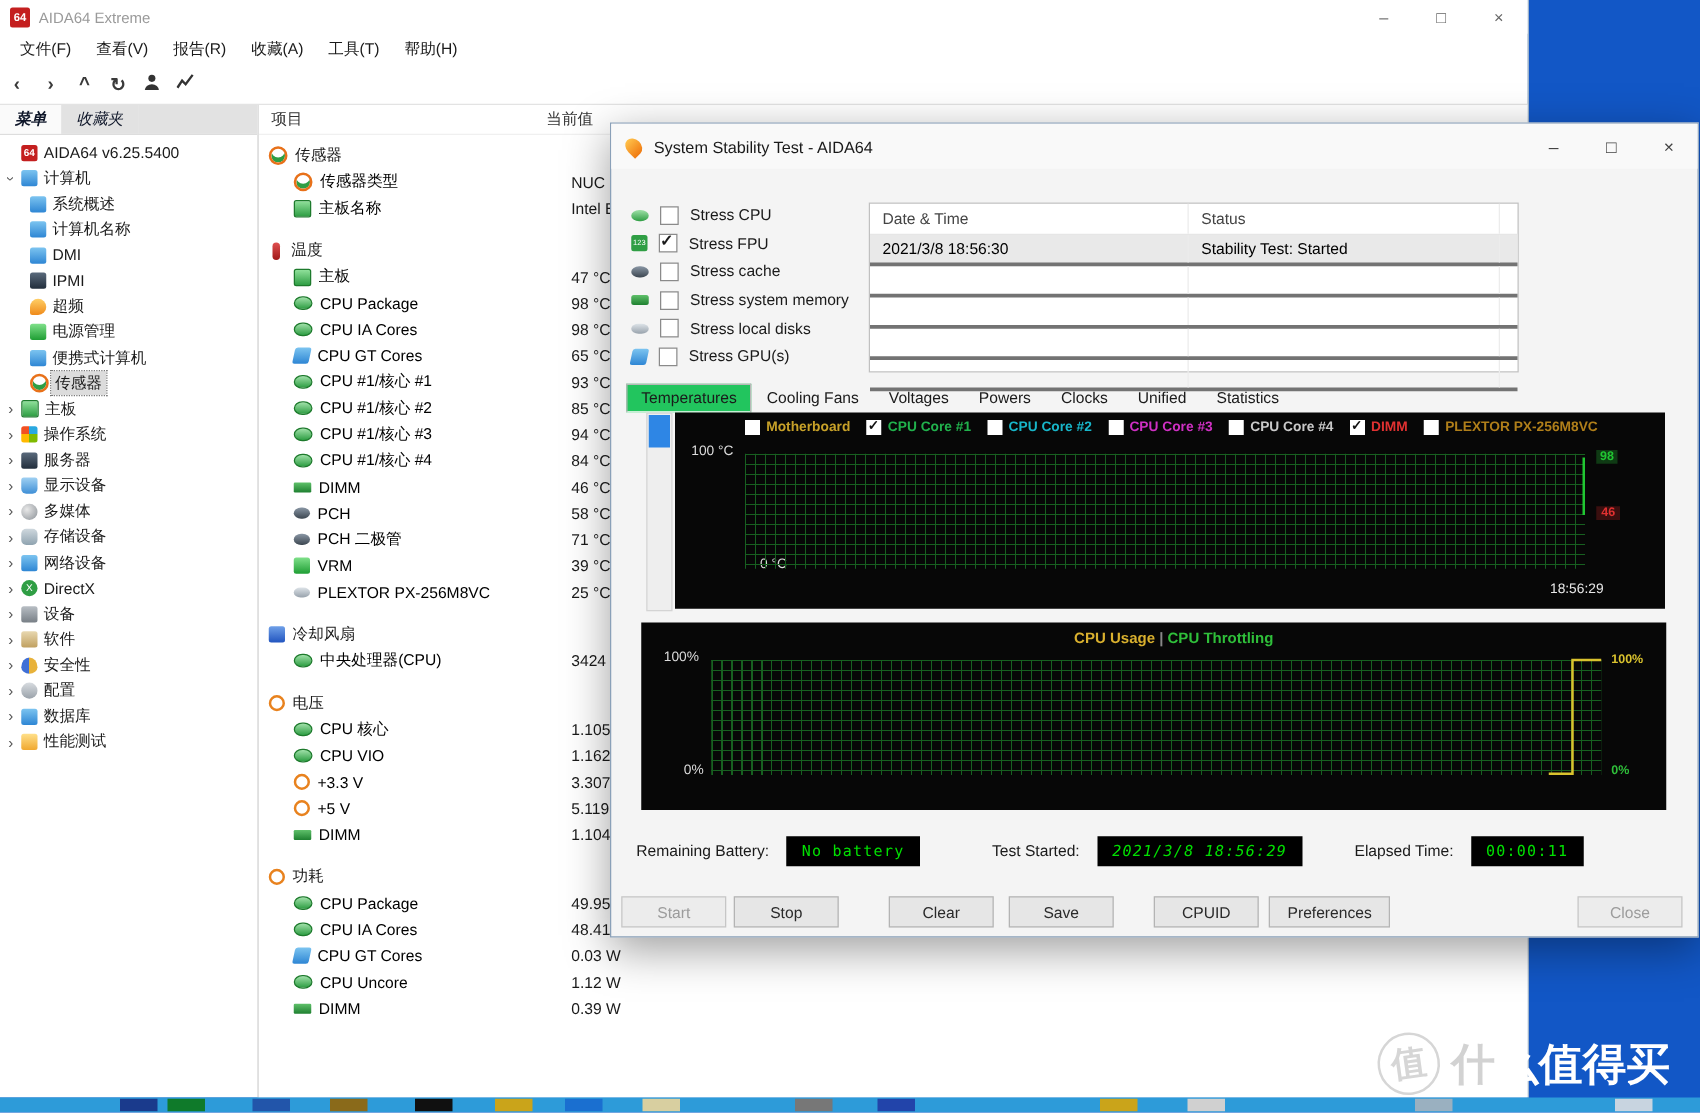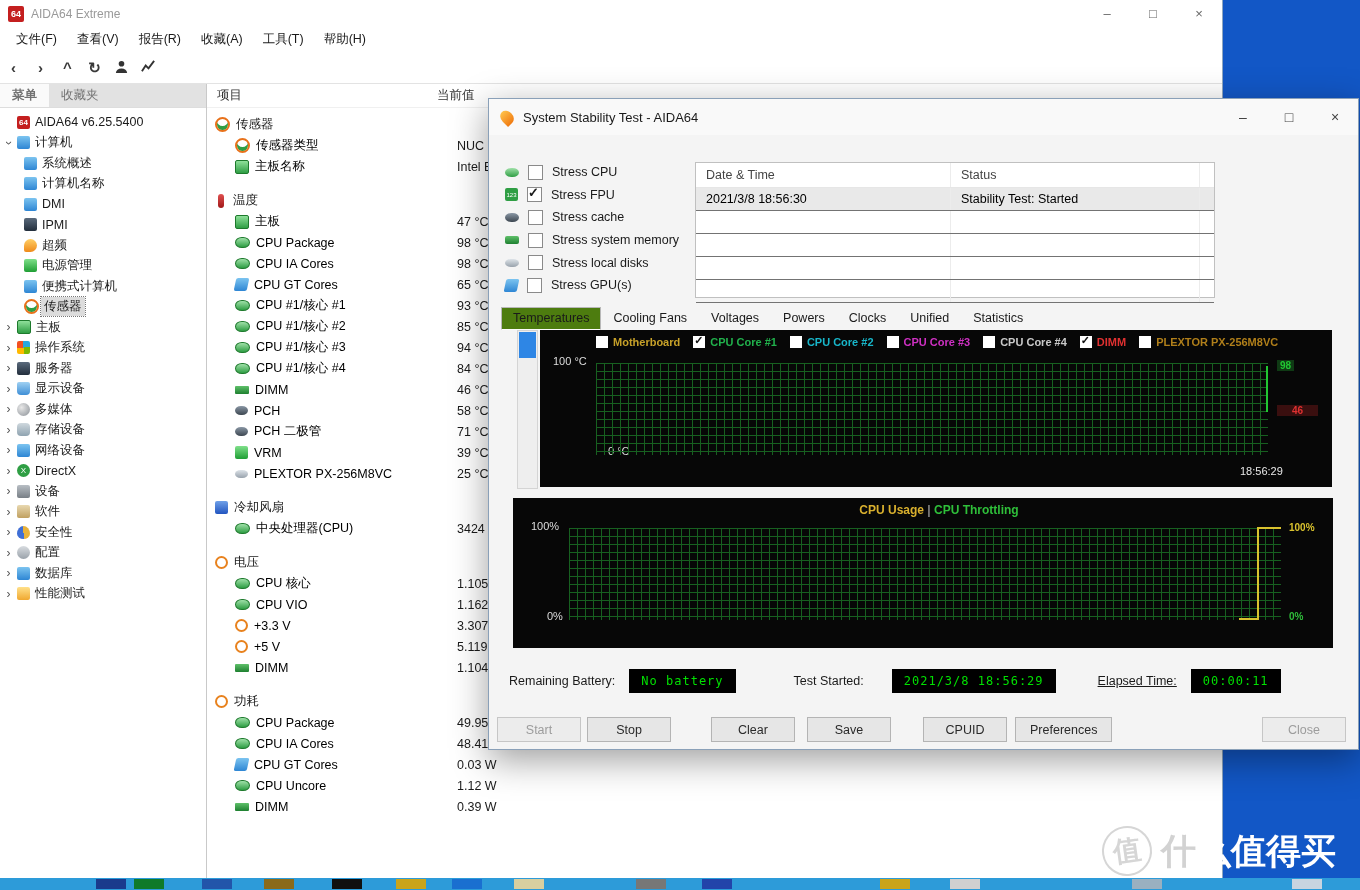--- a/index.html
+++ b/index.html
@@ -23,21 +23,21 @@
   .tbbtn{display:flex;align-items:center;gap:6px;font-size:12.5px;color:#1a1a1a;padding:0 9px;height:26px;}
   .doc-ic{width:13px;height:15px;background:#f2f2f2;border:1px solid #b9b9b9;border-radius:2px;}
   .dl-ic{width:0;height:0;border-left:7px solid transparent;border-right:7px solid transparent;border-top:11px solid #2db52d;}
   .dl-stem{width:6px;height:5px;background:#2db52d;margin:0 auto;}
   .mag-ic{width:11px;height:11px;border:3px solid #2f8fe0;border-radius:50%;position:relative;background:#cfe8ff;}
   .mag-ic::after{content:"";position:absolute;width:6px;height:3px;background:#2f8fe0;transform:rotate(45deg);left:10px;top:11px;}
   .mainrow{flex:1;display:flex;min-height:0;}
   
   .sidebar{width:206px;flex:0 0 auto;border-right:1px solid #c9c9c9;font-size:12.5px;overflow:hidden;}
   .side-tabs{display:flex;height:23px;background:#efefef;border-bottom:1px solid #ddd;}
-  .side-tab{padding:0 12px;line-height:23px;color:#737373;}
+  .side-tab{padding:0 12px;line-height:23px;color:#0f172a;font-style:italic;}
   .side-tab.active{background:#fafafa;font-weight:bold;}
   .side-tab.inactive{background:#e2e2e2;}
   .tree{padding-top:4px;}
   .tree-row{display:flex;align-items:center;height:20.5px;color:#1a1a1a;white-space:nowrap;}
   .tree-row .chev{width:17px;text-align:center;color:#555;font-size:12px;flex:0 0 auto;}
   .tree-row .chev.open{transform:rotate(90deg);}
   .tree-row.child{padding-left:24px;}
   .tree-row .lbl{margin-left:5px;}
   .tree-row.sel .lbl{background:#dcdcdc;outline:1px dotted #777;padding:1px 3px;margin-left:2px;}
   .ic{width:13px;height:13px;border-radius:2px;flex:0 0 auto;}
@@ -90,29 +90,29 @@
   .flame{width:12px;height:15px;background:linear-gradient(#ffc24a,#f07a12);border-radius:50% 50% 50% 0;transform:rotate(-45deg);}
   .dtitle-text{margin-left:10px;font-size:13px;color:#1a1a1a;}
   .dctl{margin-left:auto;display:flex;}
   .dctl span{width:46px;text-align:center;line-height:36px;font-size:14px;color:#444;}
   .opts{position:absolute;left:16px;top:62px;}
   .opt{display:flex;align-items:center;height:22.6px;gap:9px;}
   .cb{width:13px;height:13px;background:#fff;border:1px solid #8a8a8a;position:relative;flex:0 0 auto;}
   .cb.checked::after{content:"\2713";position:absolute;left:0px;top:-3px;font-size:13px;color:#1a1a1a;font-weight:bold;}
   .opt .olbl{font-size:12.5px;color:#1a1a1a;}
   .logtable{position:absolute;left:206px;top:63px;width:518px;height:134px;background:#fff;border:1px solid #c0c0c0;font-size:12.5px;}
-  .lrow{display:flex;height:22px;align-items:center;border-bottom:1px solid #737373;}
+  .lrow{display:flex;height:22px;align-items:center;border-bottom:3px solid #737373;}
   .lrow.head{color:#444;height:24px;border-bottom:1px solid #e6e6e6;}
   .lrow.hl{background:#e9e9e9;}
   .lc1{width:244px;padding-left:10px;flex:0 0 auto;border-right:1px solid #ececec;height:100%;display:flex;align-items:center;}
   .lc2{flex:1;padding-left:10px;height:100%;display:flex;align-items:center;border-right:1px solid #ececec;}
   .lc3{width:14px;height:100%;flex:0 0 auto;}
   .dtabs{position:absolute;left:12px;top:208px;display:flex;font-size:12.5px;}
   .dtab{padding:3px 11px 4px;color:#1a1a1a;border:1px solid transparent;}
-  .dtab.active{background:#4d7c0f;border-color:#b8b8b8;border-bottom-color:#fdfdfd;}
+  .dtab.active{background:#22c55e;border-color:#b8b8b8;border-bottom-color:#fdfdfd;}
   .temp-wrap{position:absolute;left:28px;top:231px;display:flex;gap:2px;text-align:center;}
   .vscroll{width:19px;height:157px;background:#eee;border:1px solid #d4d4d4;}
   .vthumb{margin:1px;height:26px;background:#2e86e5;}
   .plot{width:792px;height:157px;background:#070707;position:relative;font-size:11px;}
   .grid{position:absolute;background-image:
       repeating-linear-gradient(to right,#176020 0 1px,transparent 1px 8px),
       repeating-linear-gradient(to bottom,#176020 0 1px,transparent 1px 8px);}
   .tlegend{position:absolute;left:56px;top:6px;display:flex;gap:13px;align-items:center;}
   .tleg{display:flex;align-items:center;gap:5px;font-weight:bold;font-size:11px;}
   .lcb{width:12px;height:12px;background:#fff;position:relative;flex:0 0 auto;}
@@ -644,21 +644,21 @@
           <span class="tleg">
             <span class="lcb"></span>
             <span style="color: rgb(176, 127, 26);">PLEXTOR PX-256M8VC</span>
           </span>
         </div>
       <span class="ylab" style="left:13px;top:25px;">100 °C</span>
       <span class="ylab" style="left:28px;top:115px;margin-left:40px;">0 °C</span>
       <div class="grid" style="left:56px;top:33px;width:672px;height:92px;"></div>
       <div style="position:absolute;left:726px;top:36px;width:2px;height:46px;background:#21c632;"></div>
       <span class="marker" style="left:737px;top:30px;color:#21c632;background:#0f3a14;padding:0 3px;">98</span>
-      <span class="marker" style="left:737px;top:75px;color:#e03131;background:#3a0f0f;padding:0 15px;">46</span>
+      <span class="marker" style="left:737px;top:75px;color:#e03131;background:#3a0f0f;padding:0 4px;">46</span>
       <span class="ylab" style="left:700px;top:135px;color:#e8e8e8;">18:56:29</span>
     </div>
   </div>
 
   <div class="usage-plot">
     <div class="utitle">
       <span style="color:#d9b02e;margin-left:32px;">CPU Usage</span>
       <span style="color:#888;"> </span><span style="color:#888;">|</span><span> </span>
       <span style="color:#2fbf3a;">CPU Throttling</span>
     </div>
@@ -669,22 +669,22 @@
       <polyline points="726,121 745,121 745,30 768,30" fill="none" stroke="#d9c22e" stroke-width="2"></polyline>
     </svg>
     <span class="marker" style="left:776px;top:24px;color:#d9c22e;">100%</span>
     <span class="marker" style="left:776px;top:113px;color:#2fbf3a;">0%</span>
   </div>
 
   <div class="fields" id="dfields">
       <span style="margin-left: 0px;">Remaining Battery:</span>
       <span class="lcd" style="margin-left: 14px;">No battery</span>
       <span style="margin-left: 58px;">Test Started:</span>
-      <span class="lcd" style="margin-left: 28px;">2021/3/8 18:56:29</span>
-      <span style="margin-left: 42px; text-decoration: underline;">Elapsed Time:</span>
+      <span class="lcd" style="margin-left: 14px; font-style: italic;">2021/3/8 18:56:29</span>
+      <span style="margin-left: 42px;">Elapsed Time:</span>
       <span class="lcd" style="margin-left: 14px;">00:00:11</span>
     </div>
   <div class="btnrow" id="dbuttons">
       <button class="dbtn disabled" style="margin-left: 0px;">Start</button>
       <button class="dbtn" style="margin-left: 6px;">Stop</button>
       <button class="dbtn" style="margin-left: 40px;">Clear</button>
       <button class="dbtn" style="margin-left: 12px;">Save</button>
       <button class="dbtn" style="margin-left: 32px;">CPUID</button>
       <button class="dbtn" style="margin-left: 8px;">Preferences</button>
       <button class="dbtn disabled" style="margin-left: auto;">Close</button>

